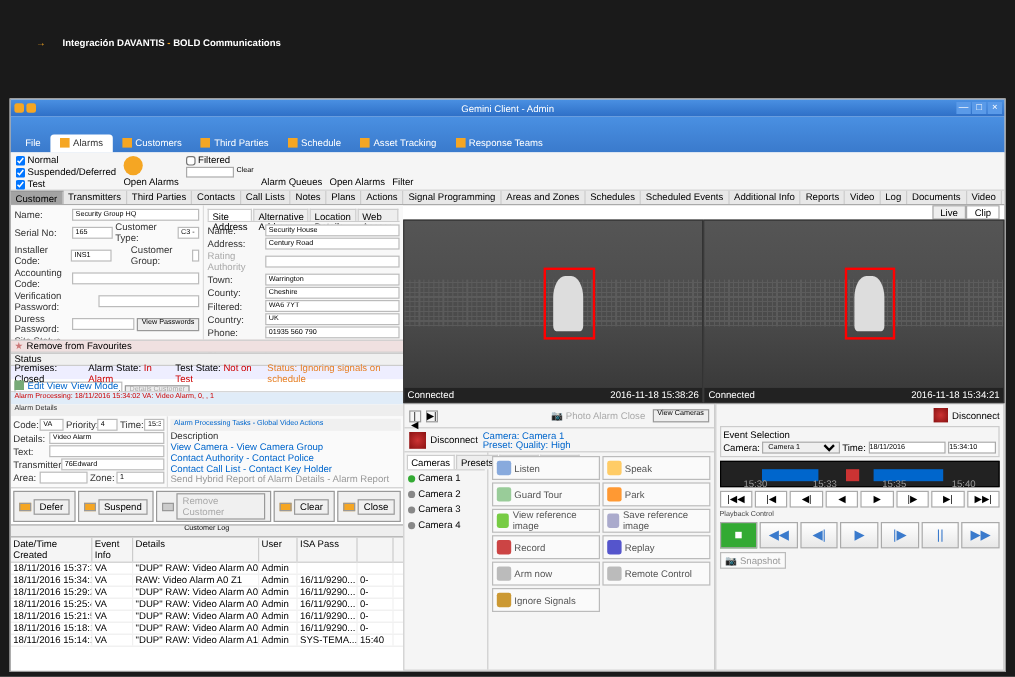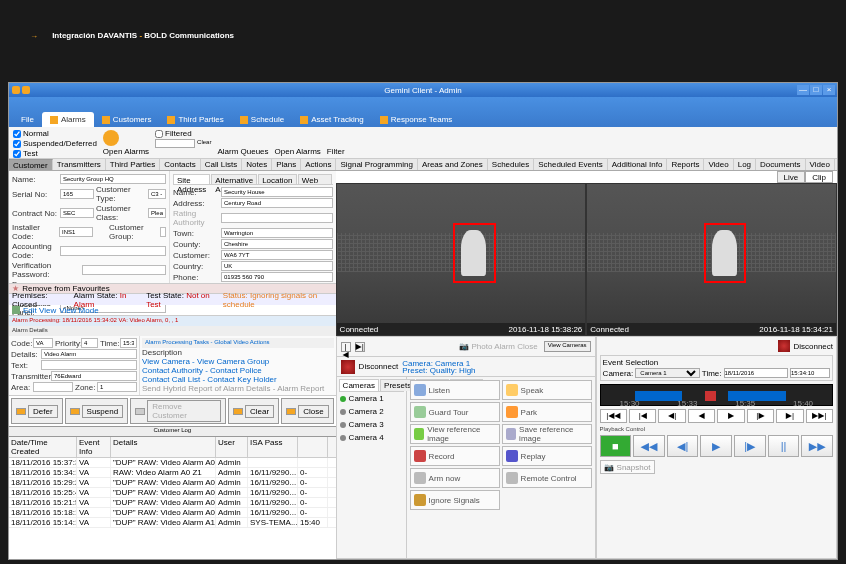--- a/index.html
+++ b/index.html
@@ -8,21 +8,21 @@
 .arrow-icon{color:#f5a623;margin-right:8px}
 .hdr-white{color:#fff}
 .hdr-sep{color:#f5a623}
 .app-window{position:absolute;top:82px;left:8px;width:830px;height:478px;background:#fff;border:1px solid #999}
 .titlebar{height:14px;background:linear-gradient(#4a90e2,#2e6fc7);color:#fff;display:flex;align-items:center;justify-content:center;position:relative;font-size:7px}
 .title-icons{position:absolute;left:3px;display:flex;gap:2px}
 .title-icons span{width:8px;height:8px;background:#f5a623;border-radius:2px}
 .title-controls{position:absolute;right:2px;display:flex;gap:1px}
 .title-controls span{width:12px;height:10px;background:#5a9ae8;color:#fff;text-align:center;line-height:10px;font-size:8px}
 .ribbon{height:30px;background:linear-gradient(#4a90e2,#3a7acc);display:flex;align-items:flex-end;padding:0 4px}
-.ribbon-tab{padding:3px 8px;color:#fff;font-size:8px;display:flex;align-items:center;gap:3px;cursor:pointer}
+.ribbon-tab{padding:3px 8px;color:#fff;font-size:8px;display:flex;gap:3px;cursor:pointer}
 .ribbon-tab.active{background:#fff;color:#333;border-radius:3px 3px 0 0}
 .ribbon-tab .ico{width:8px;height:8px;background:#f5a623;display:inline-block}
 .filter-bar{height:32px;background:#f5f5f5;border-bottom:1px solid #ccc;display:flex;padding:2px 4px;gap:6px}
 .filter-col{display:flex;flex-direction:column;gap:1px;font-size:7px}
 .filter-col label{display:flex;align-items:center;gap:2px}
 .filter-col input[type=checkbox]{width:8px;height:8px}
 .bell-ico{width:16px;height:16px;background:#f5a623;border-radius:50%}
 .sub-tabs{height:12px;background:#e8e8e8;border-bottom:1px solid #aaa;display:flex;font-size:7px}
 .sub-tab{padding:1px 4px;border-right:1px solid #ccc;cursor:pointer}
 .sub-tab.active{background:#a3a3a3;border-top:1px solid #999}
@@ -230,26 +230,20 @@
               <label>Name:</label>
               <input value="Security Group HQ" style="">
             </div>
           <div class="frow">
               <label>Serial No:</label>
               <input class="short" value="165" style="">
               <label style="width:52px;margin-left:2px">Customer Type:</label>
               <input value="C3 - Commercial" style="">
             </div>
           <div class="frow">
-              <label>Contract No:</label>
-              <input class="short" value="SEC" style="">
-              <label style="width:52px;margin-left:2px">Customer Class:</label>
-              <input value="Please Select..." style="">
-            </div>
-          <div class="frow">
               <label>Installer Code:</label>
               <input class="short" value="INS1" style="">
               <label style="width:52px;margin-left:16px">Customer Group:</label>
               <input value="Please Select" style="">
             </div>
           <div class="frow">
               <label>Accounting Code:</label>
               <input style="">
             </div>
           <div class="frow">
@@ -294,40 +288,43 @@
             </div>
           <div class="frow">
               <label>Town:</label>
               <input value="Warrington" style="">
             </div>
           <div class="frow">
               <label>County:</label>
               <input value="Cheshire" style="">
             </div>
           <div class="frow">
-              <label>Customer:</label>
+              <label>Filtered:</label>
               <input value="WA6 7YT" style="">
             </div>
           <div class="frow">
               <label>Country:</label>
               <input value="UK" style="">
             </div>
           <div class="frow">
               <label>Phone:</label>
               <input value="01935 560 790" style="">
             </div>
           <div class="frow">
               <label>Mobile Phone:</label>
               <input style="">
             </div>
         </div>
       </div>
       <div class="fav-bar">
           <span class="star">★</span>
           <span>Remove from Favourites</span>
+        </div>
+      <div class="fav-bar" style="background:#f0f0f0">
+          <span>Status</span>
         </div>
       <div class="status-bar">
         <span>Premises: Closed</span>
         <span>Alarm State: <span class="red">In Alarm</span></span>
         <span>Test State: <span class="red">Not on Test</span></span>
         <span class="orange">Status: Ignoring signals on schedule</span>
       </div>
       <div class="evbar">
           <span class="ico"></span>
           <span class="text-link">Edit View</span>

